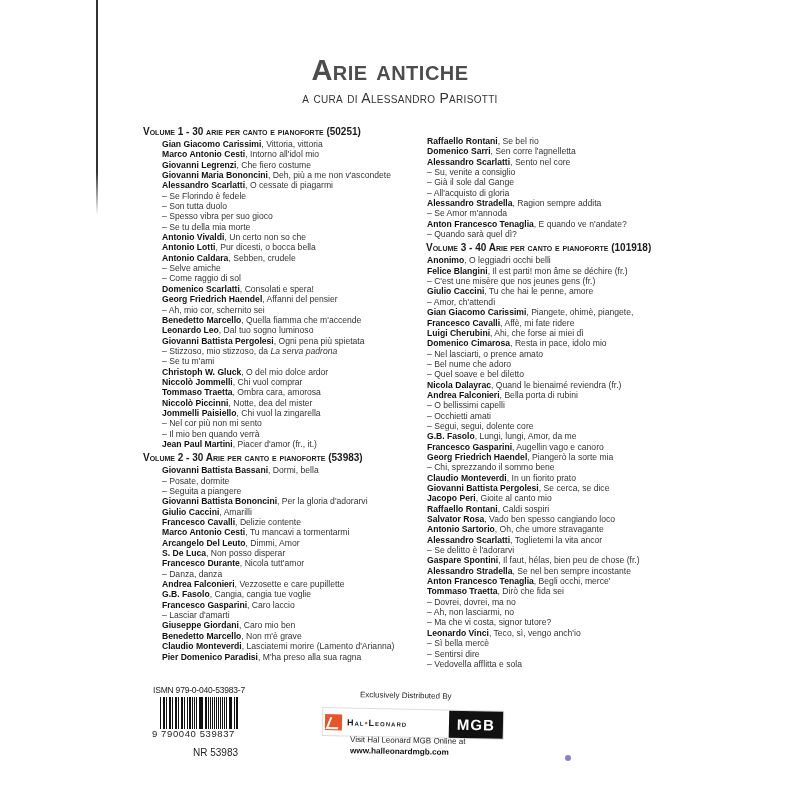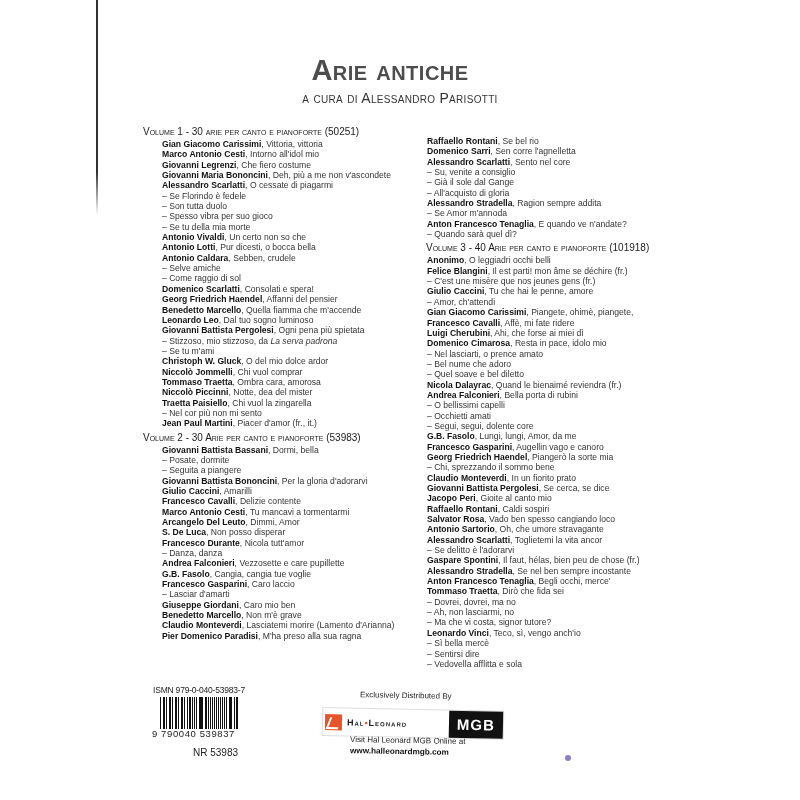--- a/index.html
+++ b/index.html
@@ -18,21 +18,21 @@
   }
   .title .big { font-size: 29px; }
   .subtitle {
     position: absolute; left: 0; width: 800px; top: 90px; text-align: center;
     font-size: 14px; color: #333; font-variant: small-caps; letter-spacing: 0.3px;
   }
   .col { position: absolute; font-size: 8.6px; line-height: 10.35px; white-space: nowrap; }
   .col-left { left: 143px; top: 125px; }
   .col-right { left: 410px; top: 136px; }
   .vol-header {
-    font-weight: normal; font-size: 10px; font-variant: small-caps; color: #1a1a1a;
+    font-weight: bold; font-size: 10px; font-variant: small-caps; color: #1a1a1a;
     margin: 1px 0 1px 0; line-height: 12px;
   }
   .entry { padding-left: 19px; color: #333; }
   .col-right .entry { padding-left: 17px; }
   .entry b { color: #111; font-weight: bold; }
   .entry i { font-style: italic; }
   .gap { height: 2px; }
 
   .ismn { position: absolute; left: 153px; top: 685px; font-size: 8.5px; color: #222; letter-spacing: -0.2px; }
   .barcode { position: absolute; left: 160px; top: 697px; width: 80px; height: 32px; display: flex; align-items: stretch; }
@@ -86,31 +86,33 @@
     <div class="entry"><span>– Son tutta duolo</span></div>
     <div class="entry"><span>– Spesso vibra per suo gioco</span></div>
     <div class="entry"><span>– Se tu della mia morte</span></div>
     <div class="entry"><b>Antonio Vivaldi</b>, <span>Un certo non so che</span></div>
     <div class="entry"><b>Antonio Lotti</b>, <span>Pur dicesti, o bocca bella</span></div>
     <div class="entry"><b>Antonio Caldara</b>, <span>Sebben, crudele</span></div>
     <div class="entry"><span>– Selve amiche</span></div>
     <div class="entry"><span>– Come raggio di sol</span></div>
     <div class="entry"><b>Domenico Scarlatti</b>, <span>Consolati e spera!</span></div>
     <div class="entry"><b>Georg Friedrich Haendel</b>, <span>Affanni del pensier</span></div>
+    <div class="entry"><span>– Ah, mio cor, schernito sei</span></div>
     <div class="entry"><b>Benedetto Marcello</b>, <span>Quella fiamma che m'accende</span></div>
     <div class="entry"><b>Leonardo Leo</b>, <span>Dal tuo sogno luminoso</span></div>
     <div class="entry"><b>Giovanni Battista Pergolesi</b>, <span>Ogni pena più spietata</span></div>
     <div class="entry"><span>– Stizzoso, mio stizzoso, da </span><i>La serva padrona</i></div>
     <div class="entry"><span>– Se tu m'ami</span></div>
     <div class="entry"><b>Christoph W. Gluck</b>, <span>O del mio dolce ardor</span></div>
     <div class="entry"><b>Niccolò Jommelli</b>, <span>Chi vuol comprar</span></div>
     <div class="entry"><b>Tommaso Traetta</b>, <span>Ombra cara, amorosa</span></div>
     <div class="entry"><b>Niccolò Piccinni</b>, <span>Notte, dea del mister</span></div>
-    <div class="entry"><b>Traetta Paisiello</b>, <span>Chi vuol la zingarella</span></div>
+    <div class="entry"><b>Jommelli Paisiello</b>, <span>Chi vuol la zingarella</span></div>
     <div class="entry"><span>– Nel cor più non mi sento</span></div>
+    <div class="entry"><span>– Il mio ben quando verrà</span></div>
     <div class="entry"><b>Jean Paul Martini</b>, <span>Piacer d'amor (fr., it.)</span></div>
     <div class="gap"></div>
     <div class="vol-header">Volume 2 - 30 Arie per canto e pianoforte (53983)</div>
     <div class="entry"><b>Giovanni Battista Bassani</b>, <span>Dormi, bella</span></div>
     <div class="entry"><span>– Posate, dormite</span></div>
     <div class="entry"><span>– Seguita a piangere</span></div>
     <div class="entry"><b>Giovanni Battista Bononcini</b>, <span>Per la gloria d'adorarvi</span></div>
     <div class="entry"><b>Giulio Caccini</b>, <span>Amarilli</span></div>
     <div class="entry"><b>Francesco Cavalli</b>, <span>Delizie contente</span></div>
     <div class="entry"><b>Marco Antonio Cesti</b>, <span>Tu mancavi a tormentarmi</span></div>

